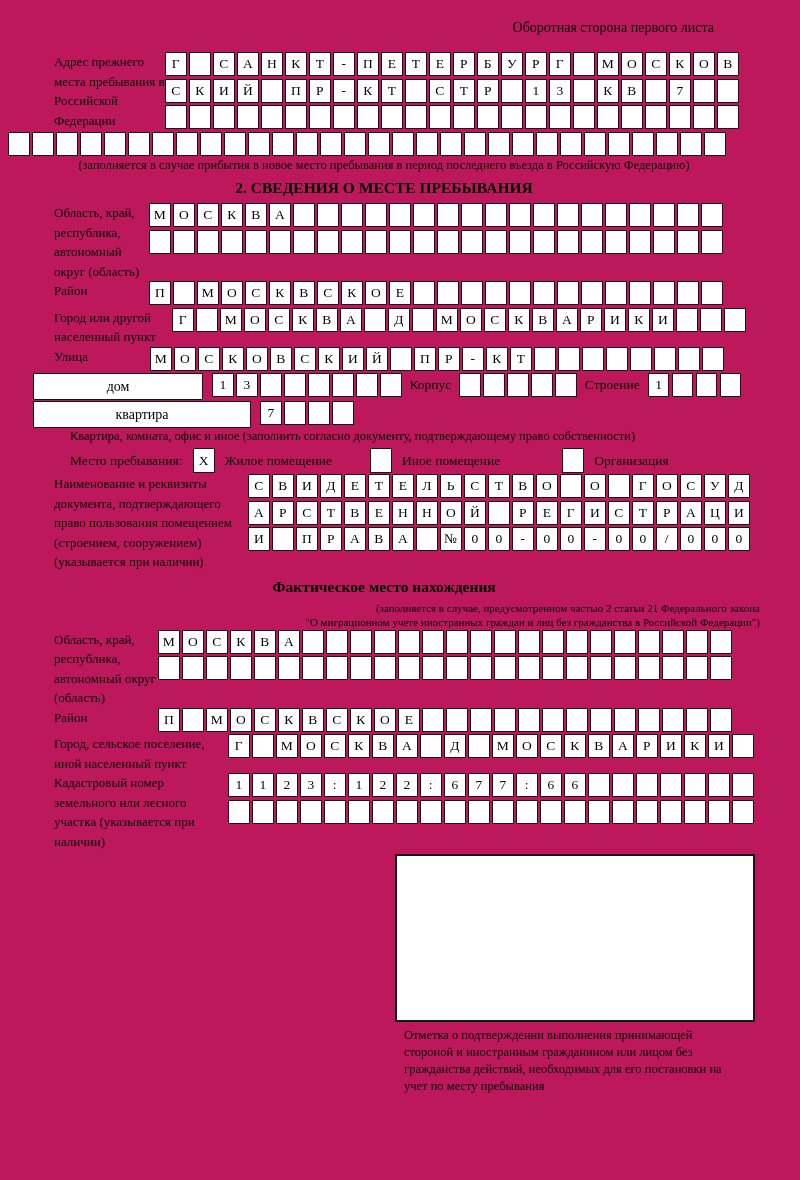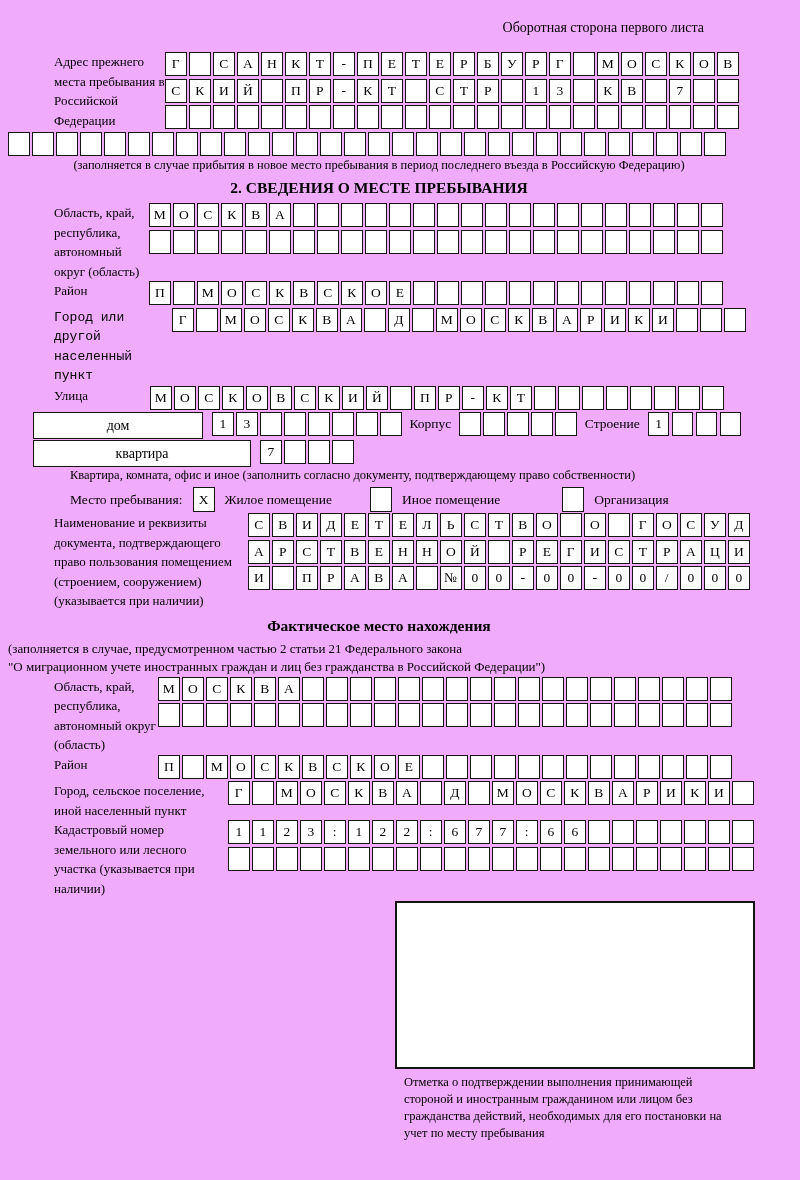--- a/index.html
+++ b/index.html
@@ -1,45 +1,45 @@
 <!DOCTYPE html>
 <html><head>
 <meta charset="utf-8">
 <style>
   * { margin:0; padding:0; box-sizing:border-box; }
   html,body { background:#fff; }
   .page {
-    width:800px; height:1180px; overflow:hidden; background:#f0abfc; color:#000;
+    width:800px; height:1180px; overflow:hidden; background:#be185d; color:#000;
     font-family:"Liberation Serif","DejaVu Serif",serif;
-    padding:8px 50px 0 8px; position:relative;
+    padding:8px 40px 0 8px; position:relative;
   }
   .header-note { margin-top:12px; padding-right:46px; text-align:right; font-size:14px; }
   .sec1 { margin-top:16px; }
   .frow { display:flex; align-items:flex-start; }
   .flabel { font-size:13px; line-height:1.5; padding-left:46px; }
   .pl62 { padding-left:62px; }
   .lw157 { flex:0 0 157px; }
   .lw141 { flex:0 0 141px; }
   .lw142 { flex:0 0 142px; }
-  .lw164 { flex:0 0 164px;font-family:Liberation Mono, monospace; }
+  .lw164 { flex:0 0 164px; }
   .lw240 { flex:0 0 240px; }
   .lw150 { flex:0 0 150px; }
   .lw220 { flex:0 0 220px; }
   .boxcol { display:flex; flex-direction:column; }
   .boxrow { display:flex; gap:2.5px; margin-bottom:2.5px; }
   .cb {
     flex:0 0 21.5px; width:21.5px; height:24px; border:1.55px solid #161616;
     display:flex; align-items:center; justify-content:center;
     font-size:13.5px; line-height:1; background:#fff;
   }
   .check { flex:0 0 22px; width:22px; height:25px; }
   .h { font-size:15.5px; font-weight:700; text-align:center; margin:6px 0; }
   .cap { font-size:12.5px; margin:1px 0 3px; }
   .capcenter { font-size:12.5px; text-align:center; margin:2px 0 0; }
-  .sub { font-size:13px; text-align:left; margin:2px 0; }
+  .sub { font-size:11px; text-align:right; margin:2px 0; }
   .houserow { display:flex; align-items:flex-start; margin-left:25px; margin-bottom:1px; }
   .bigbox { height:27px; border:1.7px solid #141414; display:flex; align-items:center; justify-content:center; font-size:14px; background:#fff; }
   .w170 { width:170px; margin-right:9px; }
   .w200 { width:218px; margin-right:9px; }
   .ilabel { font-size:13.5px; padding:4px 8px 0 8px; white-space:nowrap; }
   .stay { display:flex; align-items:center; padding-left:62px; margin:4px 0 1px; font-size:13.5px; gap:10px; }
   .gapL { margin-left:28px; }
   .gapXL { margin-left:52px; }
   .note { width:560px; text-align:center; font-size:12.5px; margin-bottom:3px; }
   .stamp { width:360px; height:168px; border:2px solid #141414; margin-left:387px; margin-top:3px; background:#fff; }

